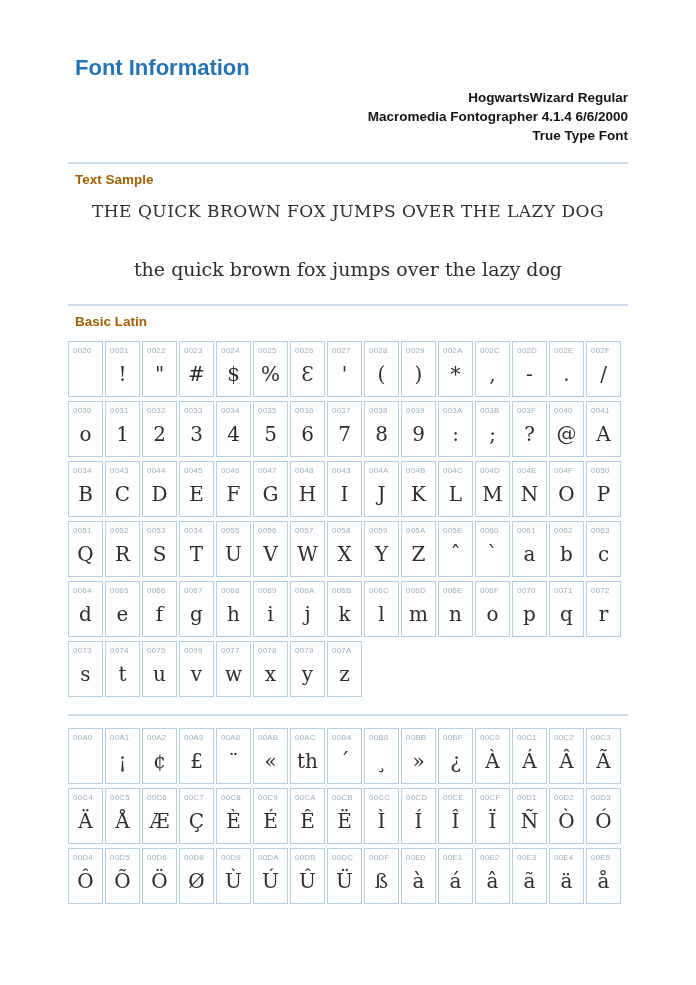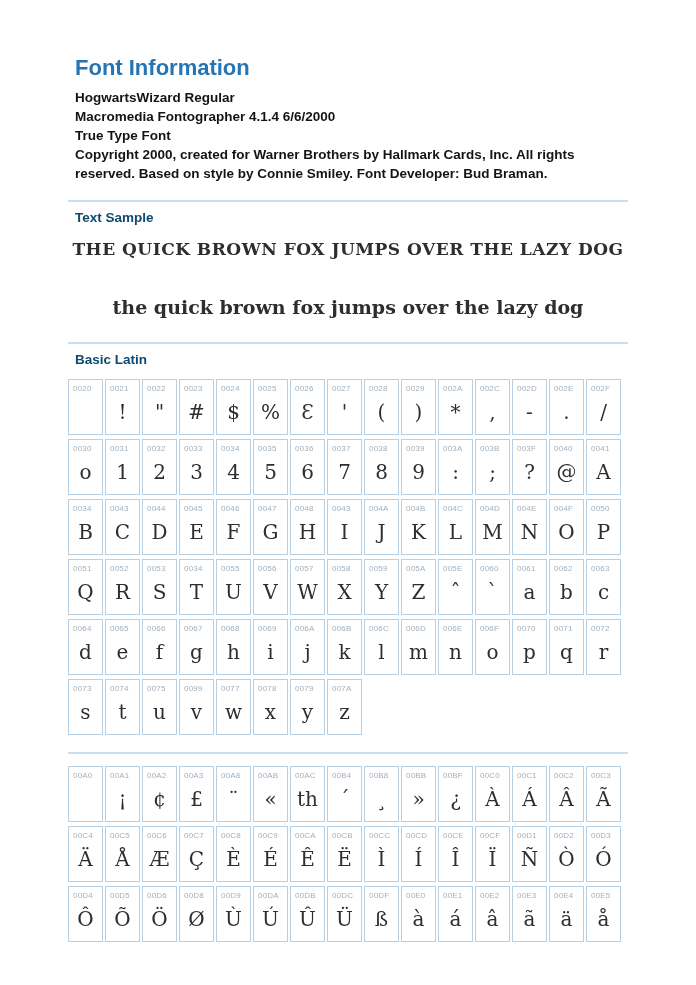--- a/index.html
+++ b/index.html
@@ -21,35 +21,36 @@
     font-weight: bold;
     margin-left: 7px;
     margin-bottom: 7px;
   }
   .info-block { margin-left: 7px; max-width: 566px; }
   .info-line {
     font-size: 13.5px;
     font-weight: bold;
     line-height: 19px;
     color: #141414;
+    text-align: right;
   }
   .divider {
     border: none;
     border-top: 2px solid #ccdeed;
     margin: 17px 0 8px 0;
     width: 560px;
   }
   .section-heading {
-    color: #0c4a6e;
+    color: #a16207;
     font-size: 13.5px;
     font-weight: bold;
     margin-left: 7px;
     margin-bottom: 4px;
   }
-  .sample-block { width: 560px; font-weight: bold; }
+  .sample-block { width: 560px; }
   .sample-line {
     font-family: "DejaVu Serif", serif;
     color: #2e2e2e;
     text-align: center;
   }
   .sample-upper { font-size: 17px; margin-top: 14px; letter-spacing: 0.5px; }
   .sample-lower { font-size: 19px; margin-top: 37px; margin-bottom: 24px; }
   .char-table {
     display: flex;
     flex-direction: column;
@@ -92,21 +93,20 @@
 <body>
 
 <div class="page">
 
   <h1 class="page-title">Font Information</h1>
 
   <div class="info-block">
     <p class="info-line">HogwartsWizard Regular</p>
     <p class="info-line">Macromedia Fontographer 4.1.4 6/6/2000</p>
     <p class="info-line">True Type Font</p>
-    <p class="info-line">Copyright 2000, created for Warner Brothers by Hallmark Cards, Inc. All rights reserved. Based on style by Connie Smiley. Font Developer: Bud Braman.</p>
   </div>
 
   <hr class="divider">
   <h2 class="section-heading">Text Sample</h2>
 
   <div class="sample-block">
     <p class="sample-line sample-upper">THE QUICK BROWN FOX JUMPS OVER THE LAZY DOG</p>
     <p class="sample-line sample-lower">the quick brown fox jumps over the lazy dog</p>
   </div>
 

